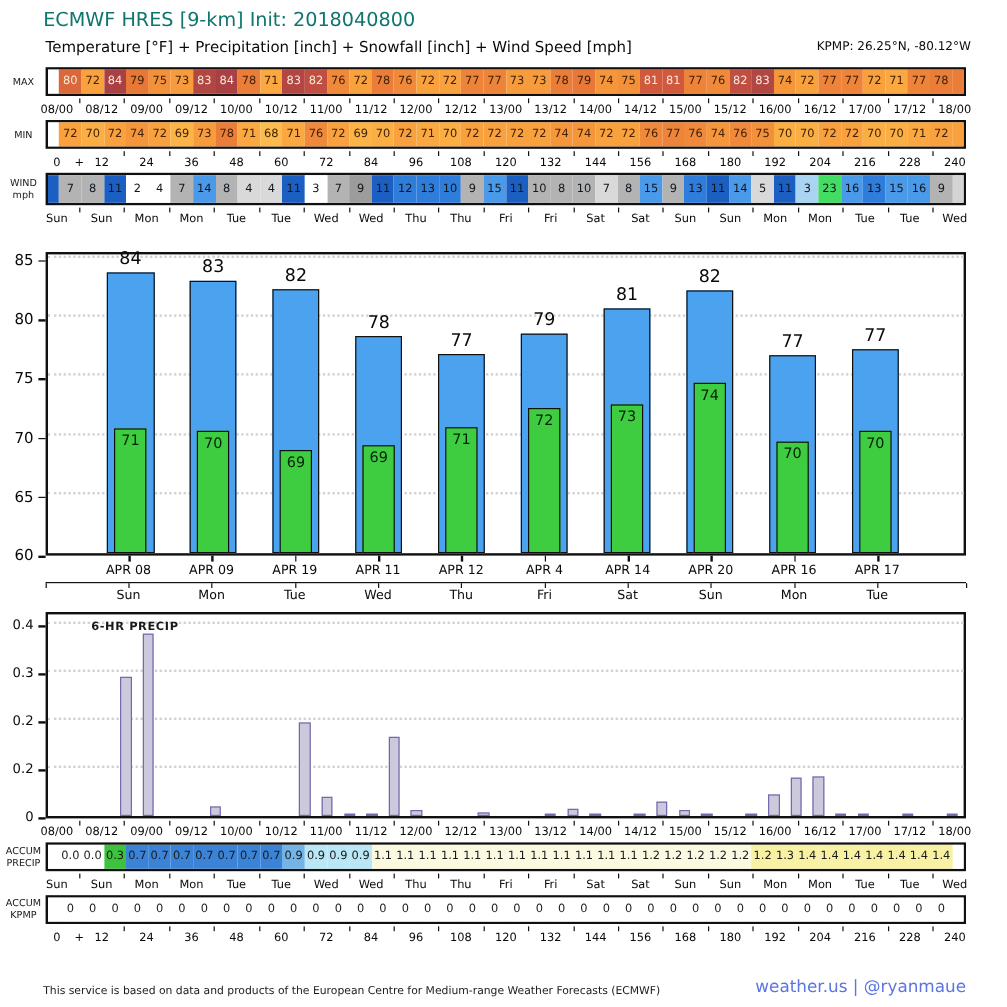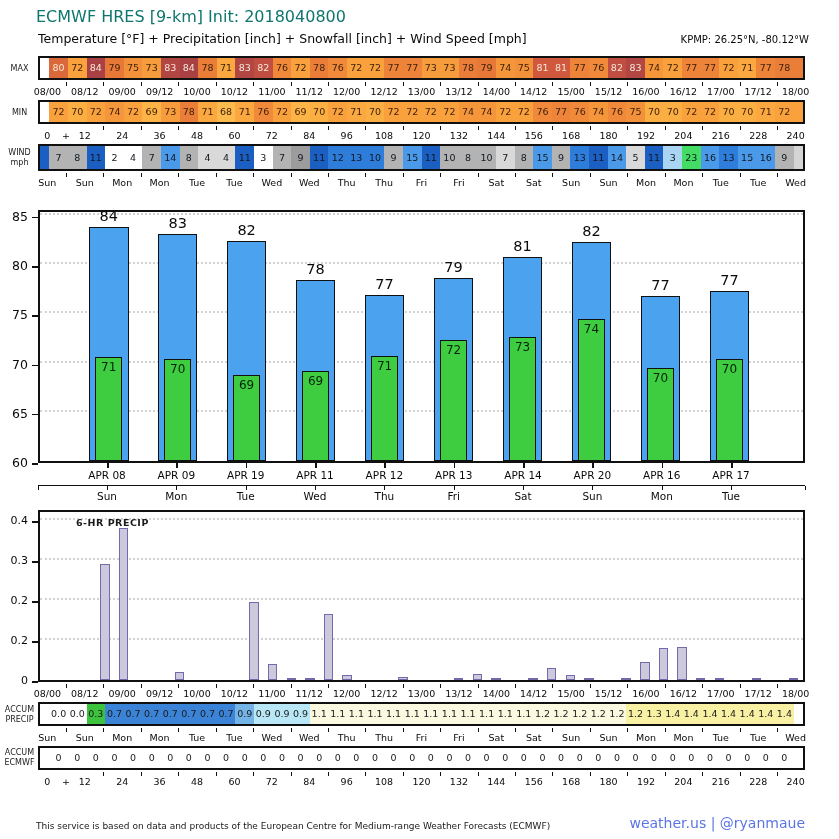--- a/index.html
+++ b/index.html
@@ -52,21 +52,21 @@
   <div class="rowlabel" style="top:148px;">
     <div>WIND</div>
       <div>mph</div>
   </div>
   <div class="rowlabel" style="top:705px;">
     <div>ACCUM</div>
       <div>PRECIP</div>
   </div>
   <div class="rowlabel" style="top:748px;">
     <div>ACCUM</div>
-      <div>ECMWF</div>
+      <div>KPMP</div>
   </div>
 
   <div class="strip" id="strip-max" style="top:56px;height:24px;">
       <div class="c stub" style="background: rgb(255, 255, 255);"></div>
       <div class="c" style="background: rgb(219, 104, 58); color: rgb(246, 231, 216);">80</div>
       <div class="c" style="background: rgb(249, 162, 61); color: rgb(66, 34, 10);">72</div>
       <div class="c" style="background: rgb(168, 64, 68); color: rgb(246, 231, 216);">84</div>
       <div class="c" style="background: rgb(231, 120, 55); color: rgb(66, 34, 10);">79</div>
       <div class="c" style="background: rgb(243, 144, 58); color: rgb(66, 34, 10);">75</div>
       <div class="c" style="background: rgb(247, 156, 60); color: rgb(66, 34, 10);">73</div>
@@ -394,21 +394,21 @@
       <div class="xtick" style="left: 592.388px; top: 463px;"></div>
       <div class="xtick" style="left: 661.724px; top: 463px;"></div>
       <div class="xtick" style="left: 731.061px; top: 463px;"></div>
     </div>
   <div class="axis" id="apr-axis" style="top:466px;height:16px;">
       <div class="catlab" style="left: 9%; top: 3px;">APR 08</div>
       <div class="catlab" style="left: 18.04%; top: 3px;">APR 09</div>
       <div class="catlab" style="left: 27.08%; top: 3px;">APR 19</div>
       <div class="catlab" style="left: 36.12%; top: 3px;">APR 11</div>
       <div class="catlab" style="left: 45.16%; top: 3px;">APR 12</div>
-      <div class="catlab" style="left: 54.2%; top: 3px;">APR 13</div>
+      <div class="catlab" style="left: 54.2%; top: 3px;">APR 4</div>
       <div class="catlab" style="left: 63.24%; top: 3px;">APR 14</div>
       <div class="catlab" style="left: 72.28%; top: 3px;">APR 20</div>
       <div class="catlab" style="left: 81.32%; top: 3px;">APR 16</div>
       <div class="catlab" style="left: 90.36%; top: 3px;">APR 17</div>
     </div>
   <div class="dayline" id="day-axis-b-line" style="top:485px;">
       <div class="t" style="left: 9%;"></div>
       <div class="t" style="left: 18.04%;"></div>
       <div class="t" style="left: 27.08%;"></div>
       <div class="t" style="left: 36.12%;"></div>

